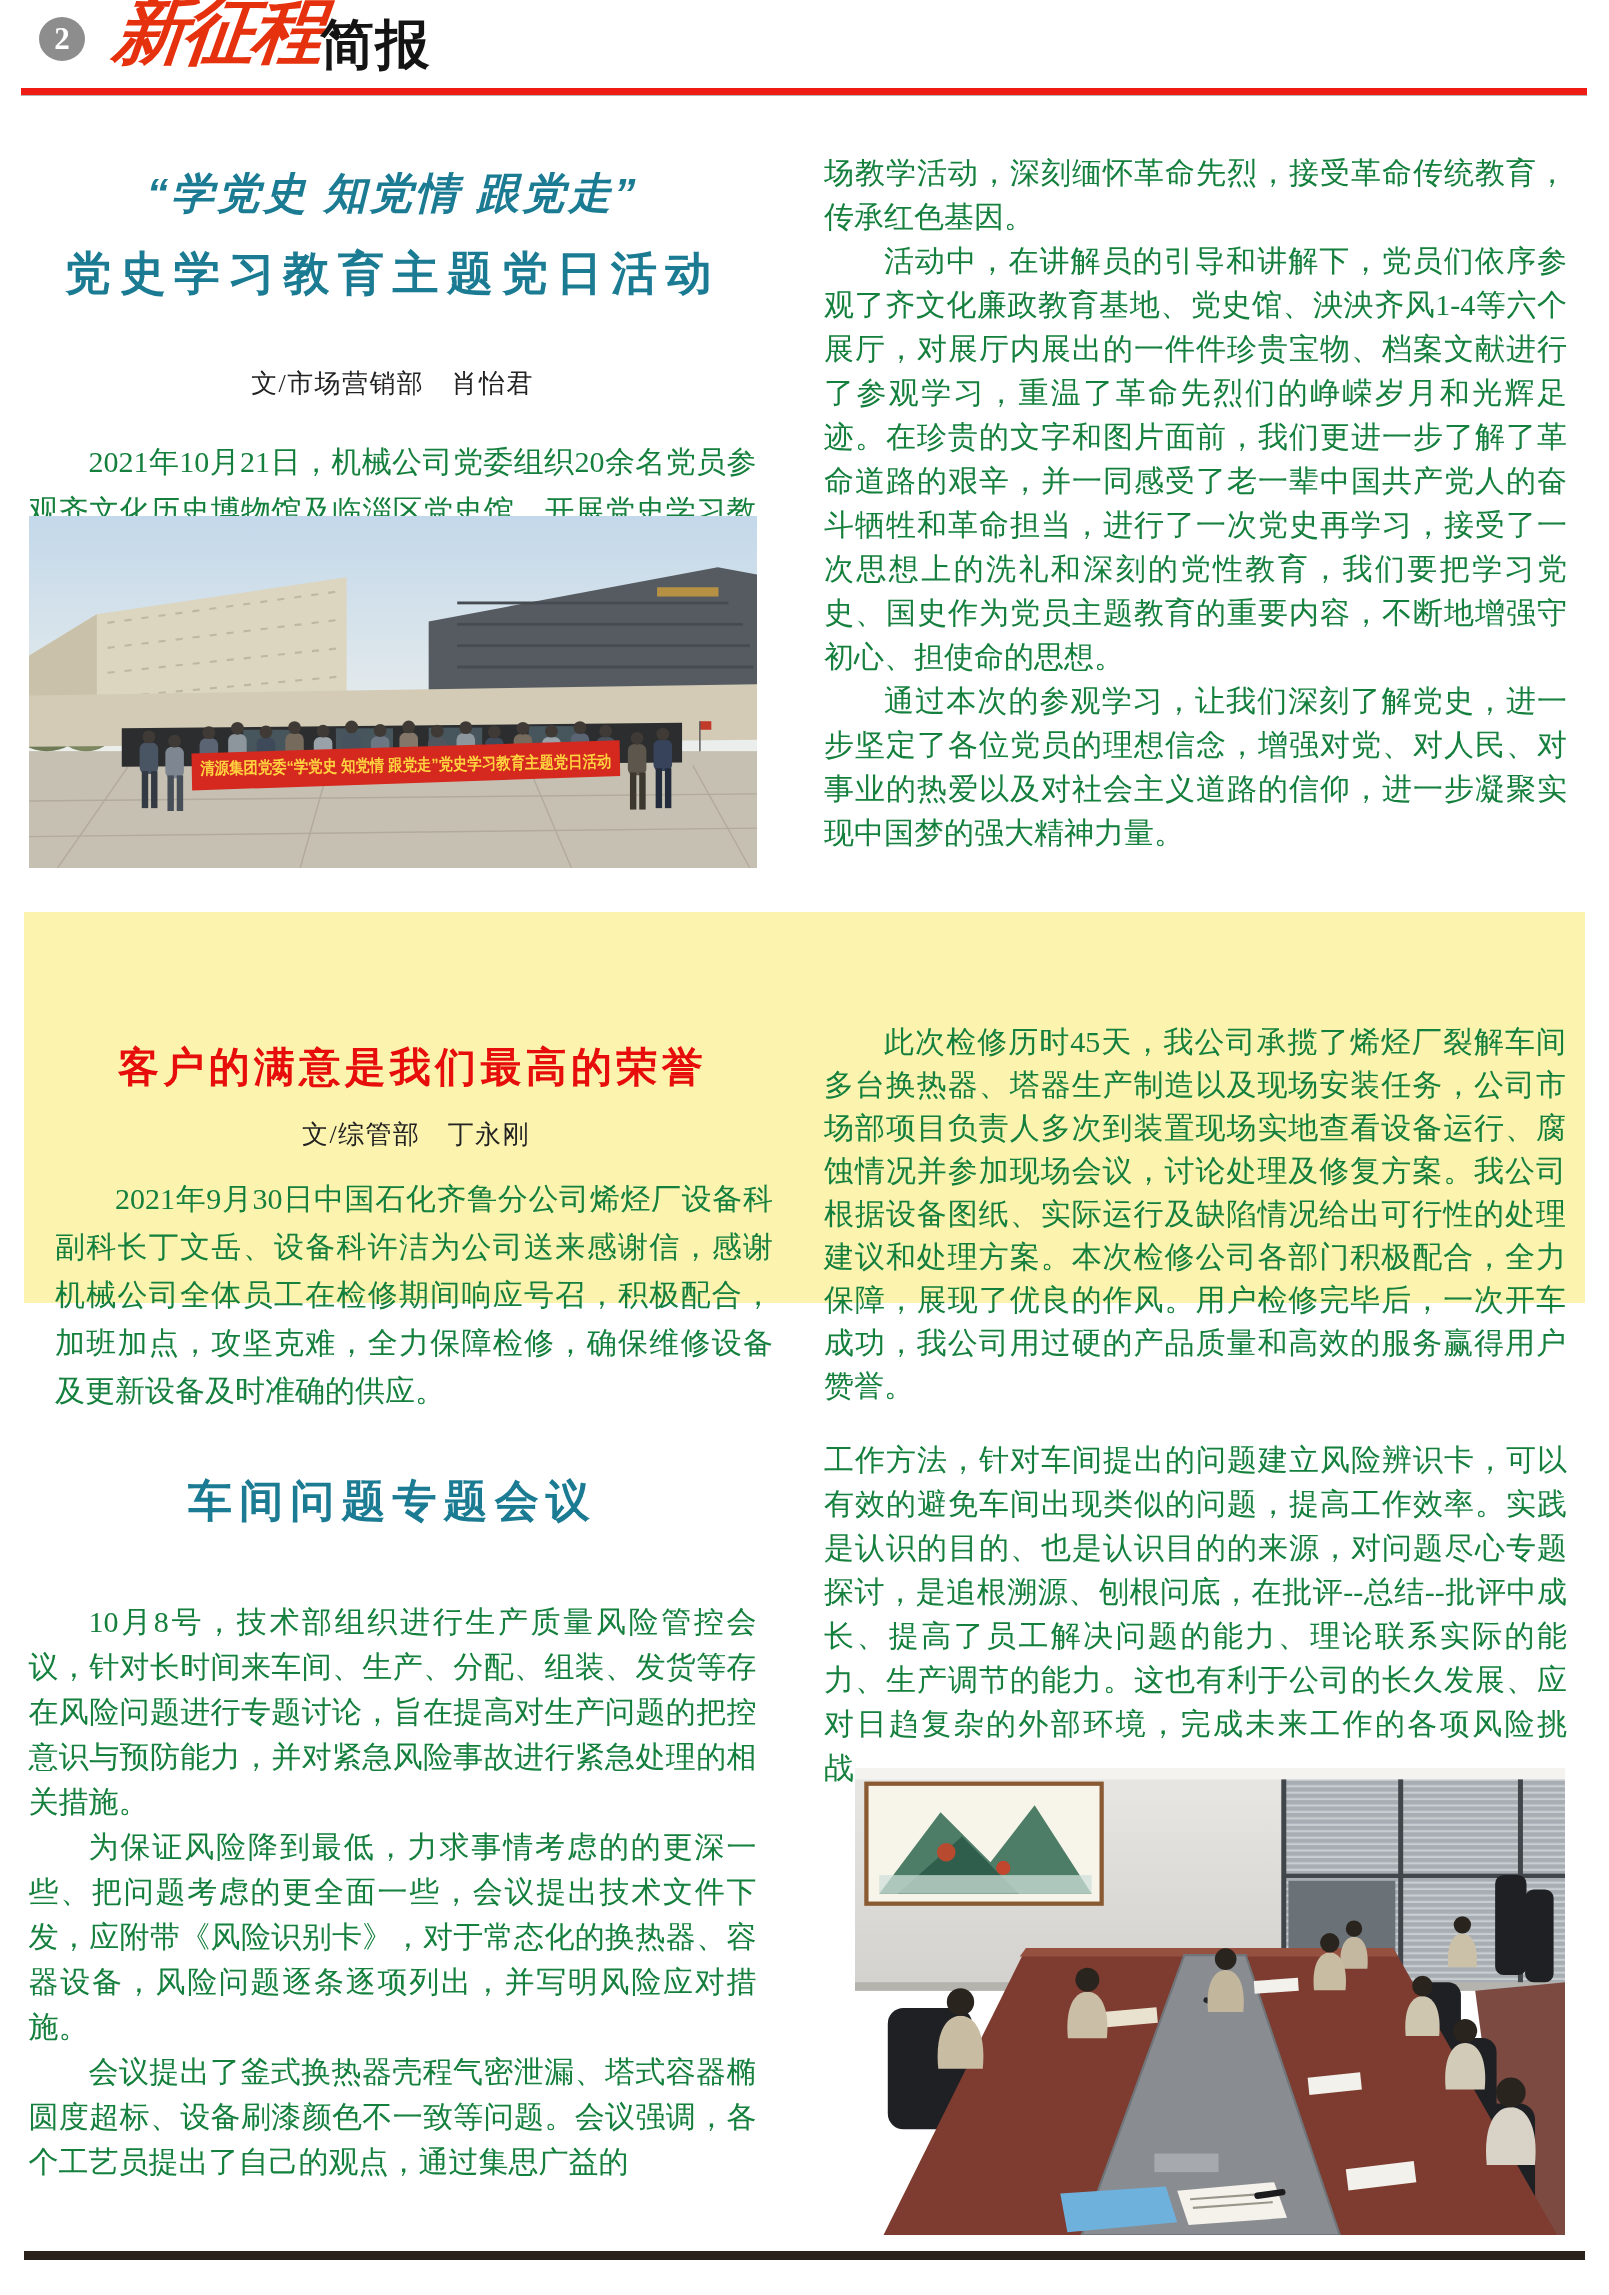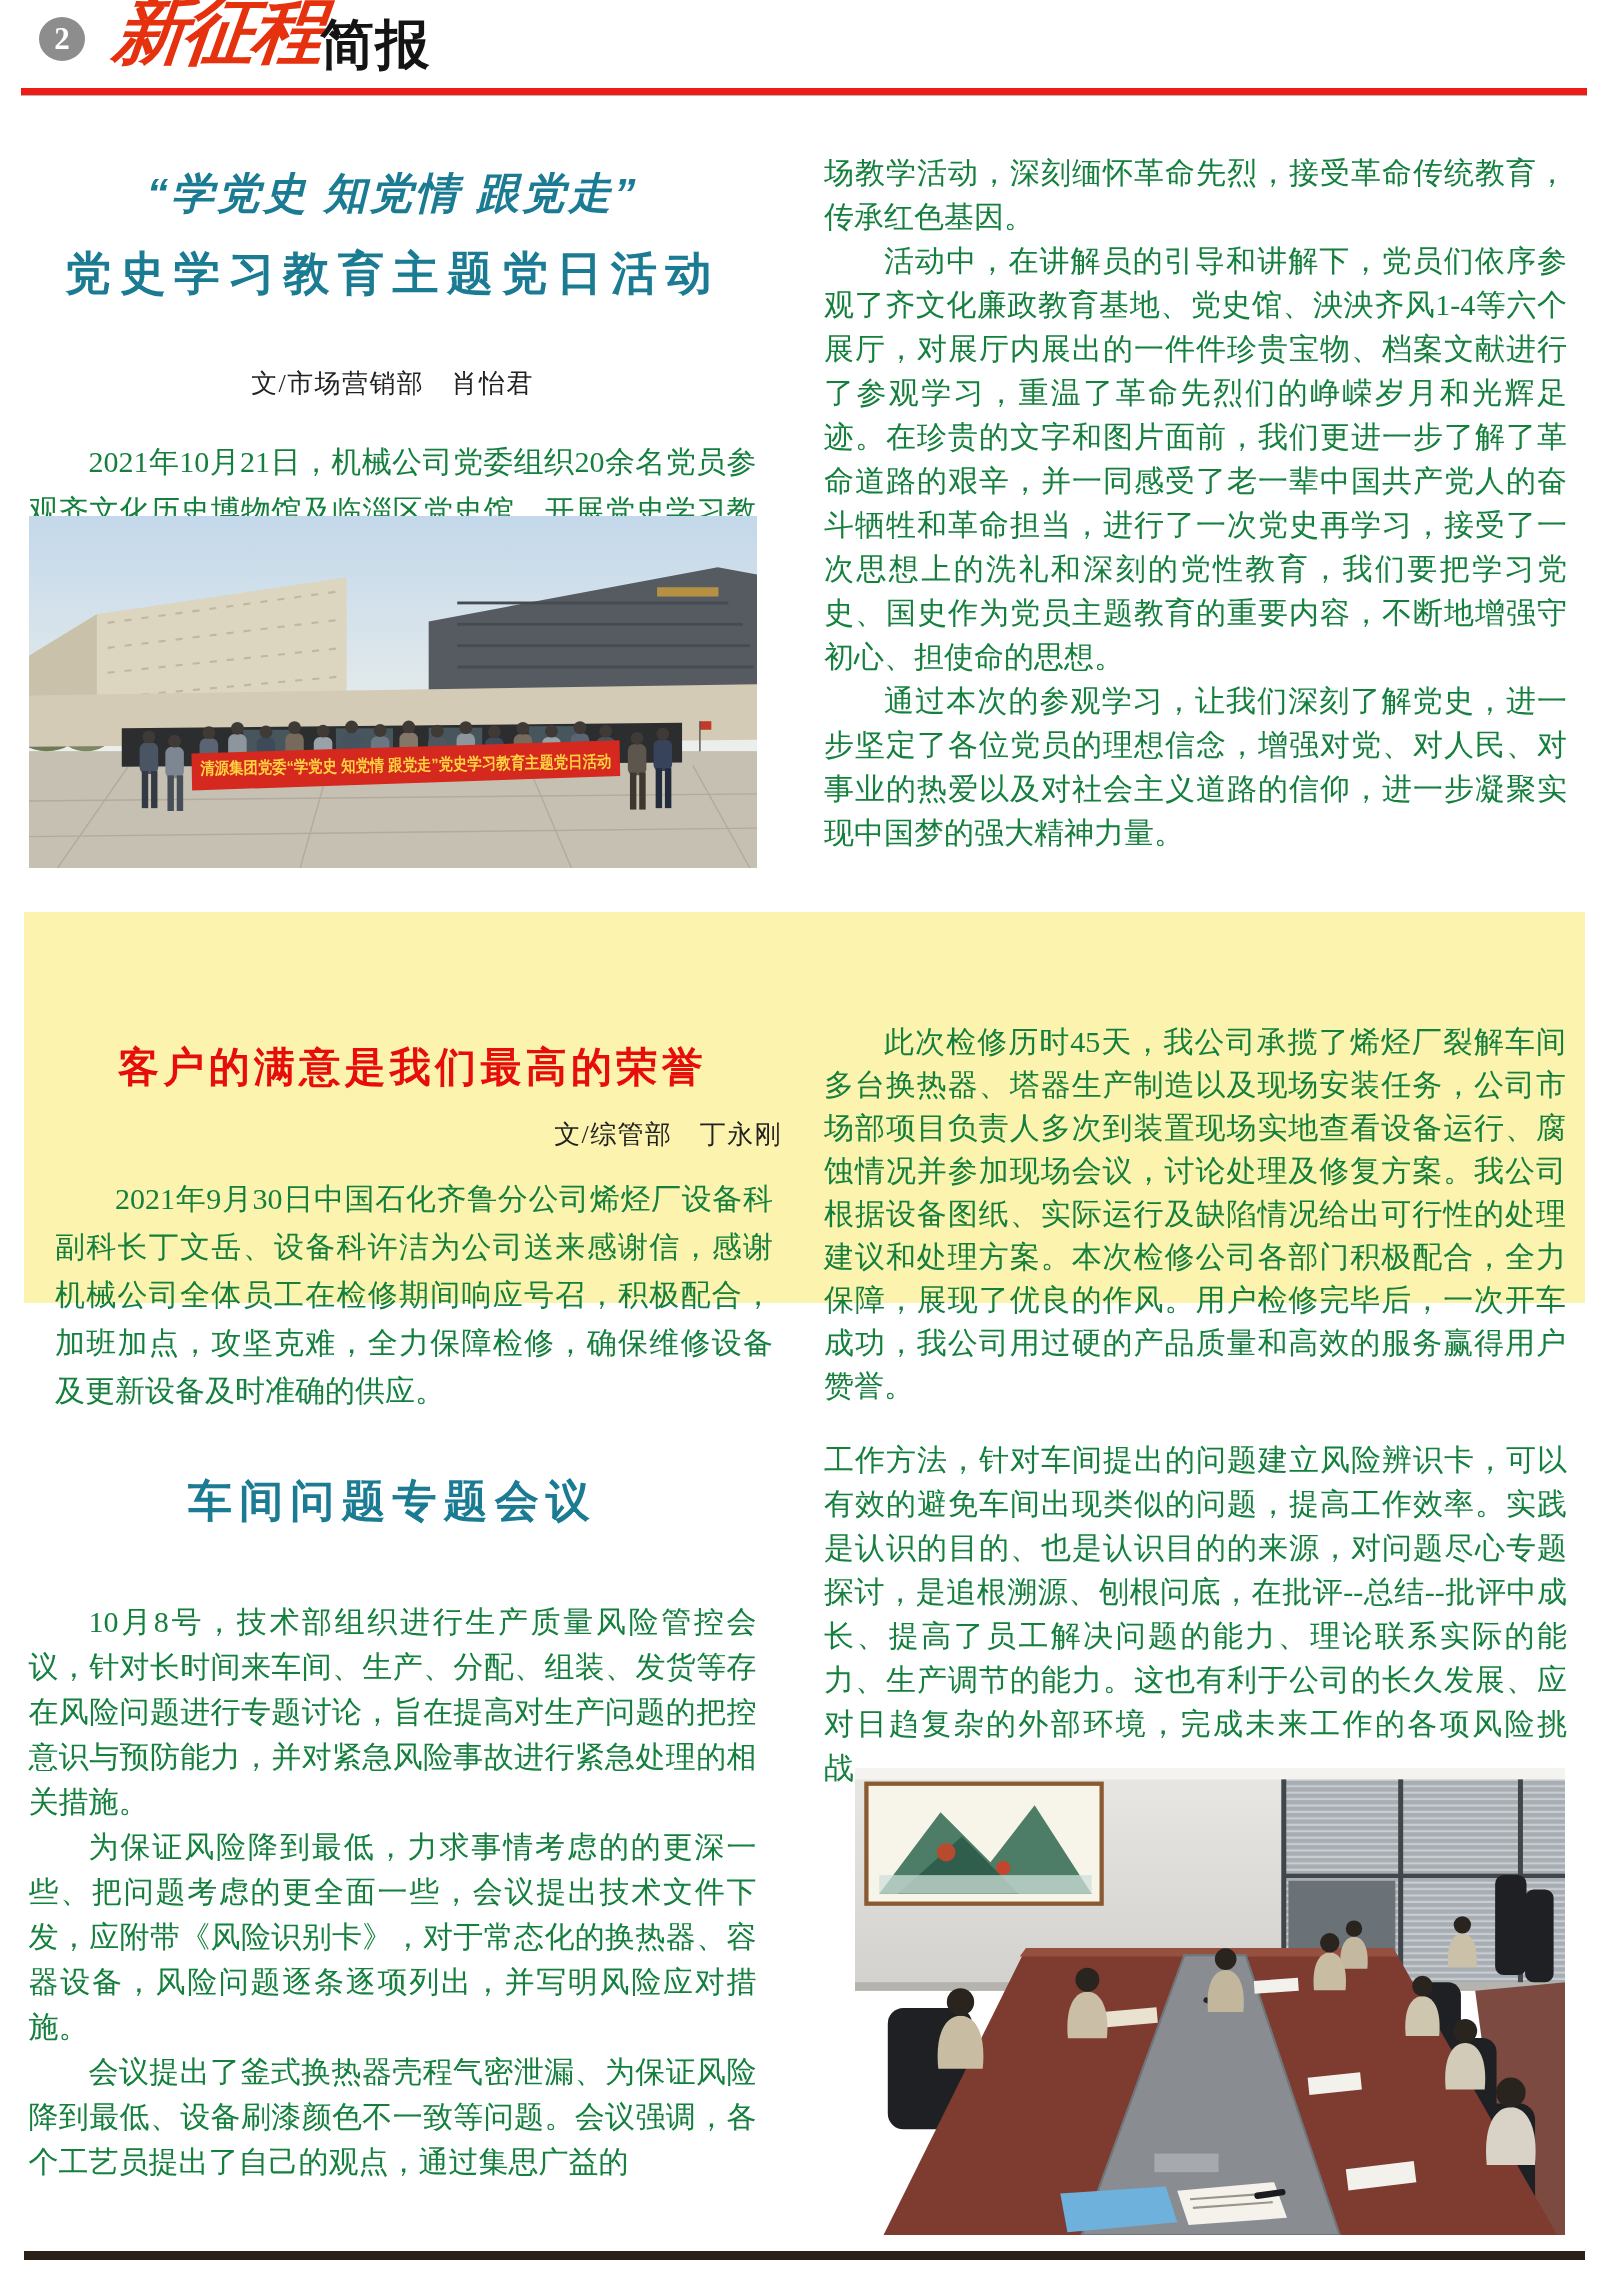--- a/index.html
+++ b/index.html
@@ -28,21 +28,21 @@
   .a1-left{position:absolute;left:28.5px;top:164px;width:728px;}
   .a1-t1{font-size:43px;letter-spacing:2.9px;margin:1px 0 20px 0;font-style:italic;}
   .a1-t2{font-size:46px;letter-spacing:8.6px;margin:0 0 61px 0;}
   .a1-lead{line-height:49px;margin-top:36px;}
   .photo1{position:absolute;left:28.5px;top:516px;width:728px;height:352px;}
   .a1-right{position:absolute;left:824px;top:151px;width:743px;}
   .a1-right p{line-height:44px;}
   
   .band{position:absolute;left:24px;top:912px;width:1561px;height:391px;background:#fbf3ae;}
   .a2-title{position:absolute;left:28.5px;top:94px;width:720px;font-size:41px;letter-spacing:4.3px;}
-  .a2-byline{position:absolute;left:38px;top:205px;width:720px;text-align:right;}
+  .a2-byline{position:absolute;left:32px;top:205px;width:720px;}
   .a2-left{position:absolute;left:31px;top:263px;width:718px;line-height:48px;}
   .a2-right{position:absolute;left:800px;top:108px;width:742px;line-height:43px;}
   
   .a3-left{position:absolute;left:28.5px;top:1472px;width:728px;}
   .a3-title{font-size:44px;letter-spacing:7.1px;margin:0 0 68px 0;}
   .a3-byline{margin:0 0 46px 0;}
   .a3-left .body-txt{line-height:45px;font-family:Liberation Serif, serif;}
   .a3-right{position:absolute;left:824px;top:1438px;width:743px;}
   .a3-right p{line-height:44px;}
   .photo2{position:absolute;left:855px;top:1768px;width:710px;height:467px;}
@@ -172,21 +172,21 @@
     <h2 class="tt redt a2-title">客户的满意是我们最高的荣誉</h2>
     <div class="byline a2-byline">文/综管部　丁永刚</div>
     <p class="body-txt indent a2-left">2021年9月30日中国石化齐鲁分公司烯烃厂设备科副科长丁文岳、设备科许洁为公司送来感谢信，感谢机械公司全体员工在检修期间响应号召，积极配合，加班加点，攻坚克难，全力保障检修，确保维修设备及更新设备及时准确的供应。</p>
     <p class="body-txt indent a2-right">此次检修历时45天，我公司承揽了烯烃厂裂解车间多台换热器、塔器生产制造以及现场安装任务，公司市场部项目负责人多次到装置现场实地查看设备运行、腐蚀情况并参加现场会议，讨论处理及修复方案。我公司根据设备图纸、实际运行及缺陷情况给出可行性的处理建议和处理方案。本次检修公司各部门积极配合，全力保障，展现了优良的作风。用户检修完毕后，一次开车成功，我公司用过硬的产品质量和高效的服务赢得用户赞誉。</p>
   </section>
 
   <section class="a3-left">
     <h2 class="tt teal a3-title">车间问题专题会议</h2>
     <p class="body-txt indent">10月8号，技术部组织进行生产质量风险管控会议，针对长时间来车间、生产、分配、组装、发货等存在风险问题进行专题讨论，旨在提高对生产问题的把控意识与预防能力，并对紧急风险事故进行紧急处理的相关措施。</p>
     <p class="body-txt indent">为保证风险降到最低，力求事情考虑的的更深一些、把问题考虑的更全面一些，会议提出技术文件下发，应附带《风险识别卡》，对于常态化的换热器、容器设备，风险问题逐条逐项列出，并写明风险应对措施。</p>
-    <p class="body-txt indent">会议提出了釜式换热器壳程气密泄漏、为保证风险降到最低、设备刷漆颜色不一致等问题。会议强调，各个工艺员提出了自己的观点，通过集思广益的</p>
+    <p class="body-txt indent">会议提出了釜式换热器壳程气密泄漏、塔式容器椭圆度超标、设备刷漆颜色不一致等问题。会议强调，各个工艺员提出了自己的观点，通过集思广益的</p>
   </section>
 
   <section class="a3-right">
     <p class="body-txt">工作方法，针对车间提出的问题建立风险辨识卡，可以有效的避免车间出现类似的问题，提高工作效率。实践是认识的目的、也是认识目的的来源，对问题尽心专题探讨，是追根溯源、刨根问底，在批评--总结--批评中成长、提高了员工解决问题的能力、理论联系实际的能力、生产调节的能力。这也有利于公司的长久发展、应对日趋复杂的外部环境，完成未来工作的各项风险挑战。</p>
   </section>
 
   <svg class="photo2" viewBox="0 0 996 654" preserveAspectRatio="none" role="img">
     <defs>
       <linearGradient id="wall" x1="0" y1="0" x2="0" y2="1">
         <stop offset="0" stop-color="#e8e7e3"></stop>

